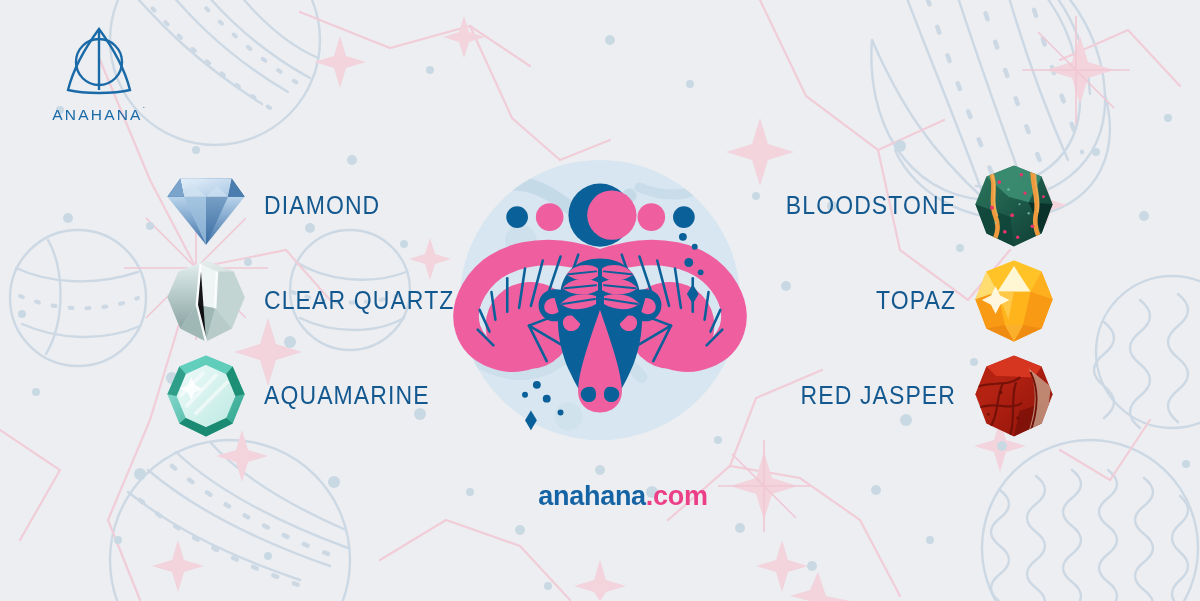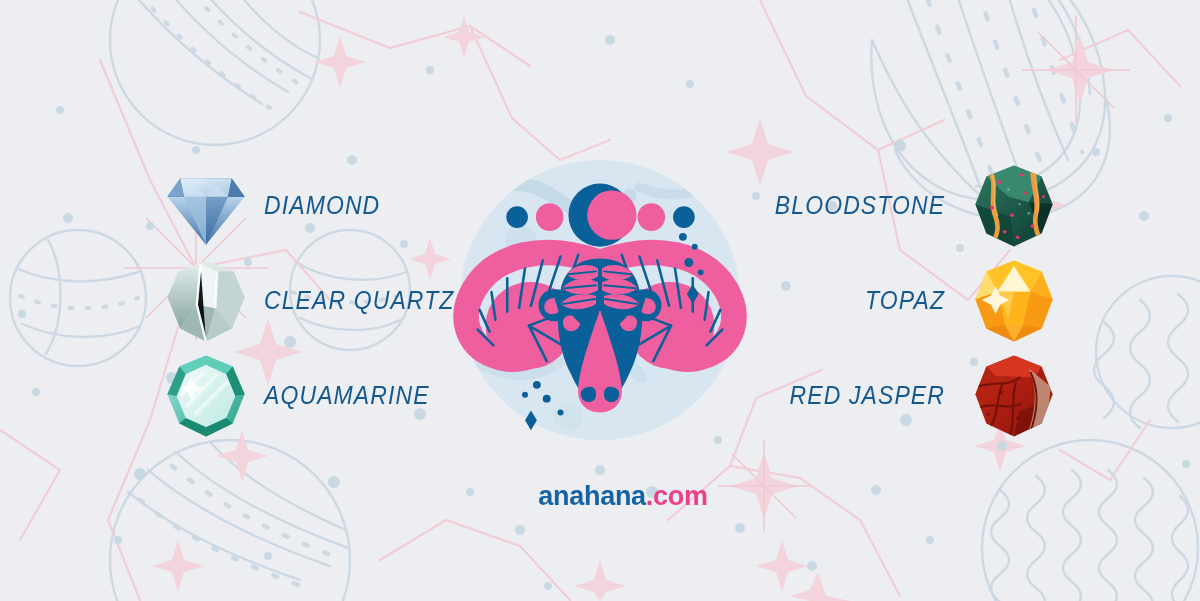--- a/index.html
+++ b/index.html
@@ -33,31 +33,31 @@
     position: relative;
   }
   #logo-tm {
     font-size: 9px;
     vertical-align: super;
     color: #1a6aa8;
     letter-spacing: 0;
   }
 
   
-  .gem-col { position: absolute; top: 158px; width: 290px; font-style: italic; }
+  .gem-col { position: absolute; top: 158px; width: 290px; }
   #gems-left  { left: 160px; }
   #gems-right { left: 760px; width: 300px; }
 
   .gem-row {
     display: flex;
     align-items: center;
     height: 95px;
   }
   #gems-left  .gem-row { justify-content: flex-start; }
-  #gems-right .gem-row { justify-content: flex-end; gap: 11px; }
+  #gems-right .gem-row { justify-content: flex-end; }
 
   .gem-art { width: 92px; height: 92px; flex: 0 0 92px; }
   .gem-label {
     font-size: 25px;
     letter-spacing: 1.2px;
     color: #13588f;
     white-space: nowrap;
     font-weight: 400;
     font-stretch: condensed;
     transform: scaleX(0.92);
@@ -254,20 +254,30 @@
         <circle cx="960" cy="248" r="4"></circle>
       <circle cx="610" cy="40" r="5"></circle>
         <circle cx="690" cy="84" r="4"></circle>
       <circle cx="1186" cy="464" r="4"></circle>
         <circle cx="60" cy="110" r="4"></circle>
       <circle cx="150" cy="226" r="4"></circle>
         <circle cx="196" cy="150" r="4"></circle>
     </g>
   </svg>
 
+  <div id="logo-block">
+    <svg id="logo-mark" width="86" height="78" viewBox="0 0 86 78">
+      <g fill="none" stroke="#1a6aa8" stroke-width="2.4">
+        <path d="M43 5 C26 28 16 50 12 66 C28 70 58 70 74 66 C70 50 60 28 43 5 Z"></path>
+        <circle cx="43" cy="38" r="23"></circle>
+        <path d="M43 5 C43 26 43 50 43 66"></path>
+      </g>
+    </svg>
+    <span id="logo-wordmark"><span>ANAHANA</span><span id="logo-tm">˙</span></span>
+  </div>
 
   <div id="gems-left" class="gem-col">
 
     <div class="gem-row">
       <svg class="gem-art" viewBox="0 0 100 100">
         <defs>
           <linearGradient id="dia-a" x1="0" y1="0" x2="0" y2="1">
             <stop offset="0" stop-color="#5a86b4"></stop>
               <stop offset="1" stop-color="#2c5f93"></stop>
           </linearGradient>

